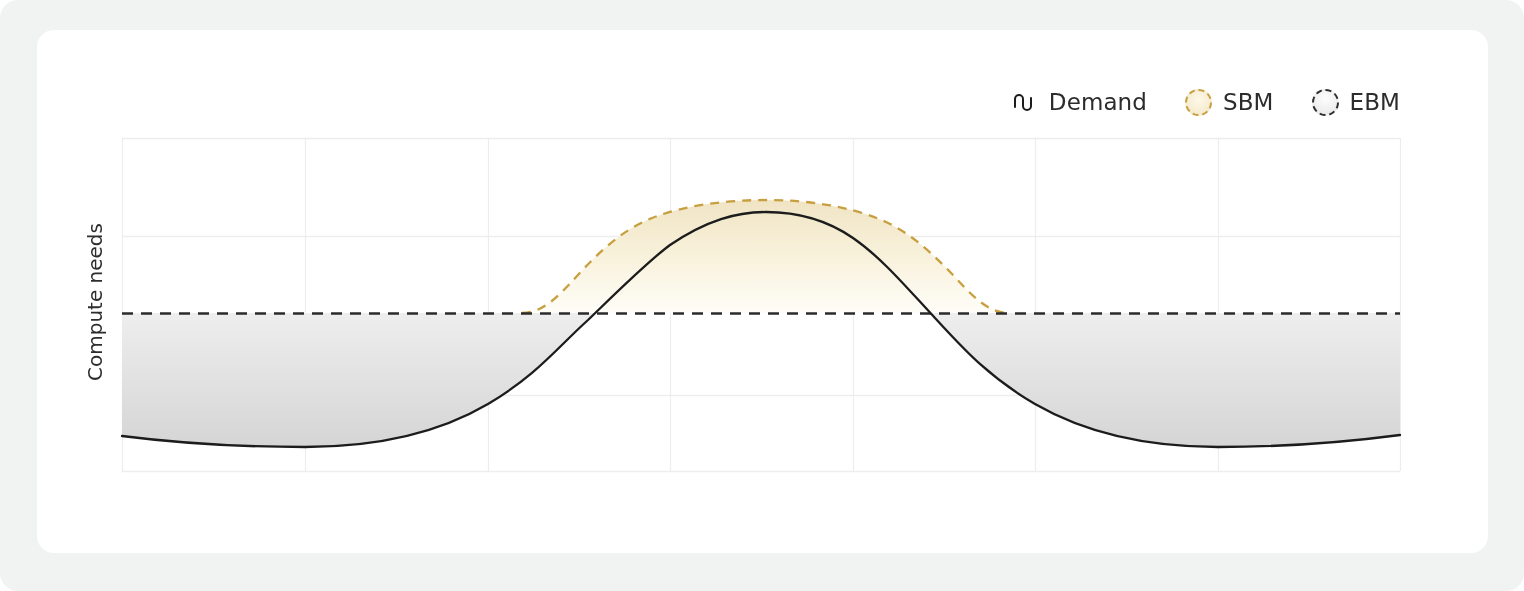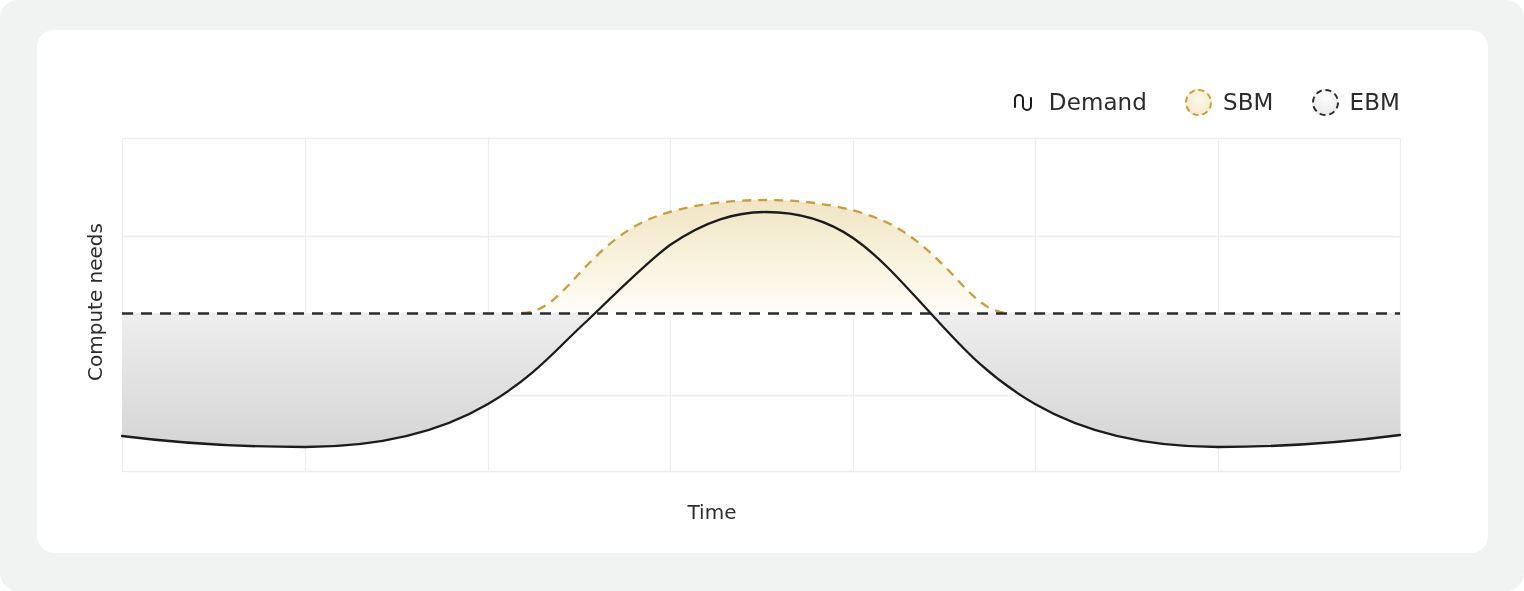--- a/index.html
+++ b/index.html
@@ -212,17 +212,16 @@
                  C 580,262 610,232 633,215
                  C 670,190 700,182 729,182
                  C 760,182 790,190 816,208
                  C 845,228 870,258 898,288
                  C 925,317 950,346 998,374
                  C 1050,404 1110,417 1181,417
                  C 1250,417 1310,412 1363,405" fill="none" stroke="#1c1c1c" stroke-width="2.3" stroke-linecap="round"></path>
       </svg>
 
       <div class="axis-title" id="ylabel">Compute needs</div>
-      <div class="axis-title" id="xlabel">Time</div>
 
     </div>
   </div>
 </div>
 
 </body></html>

